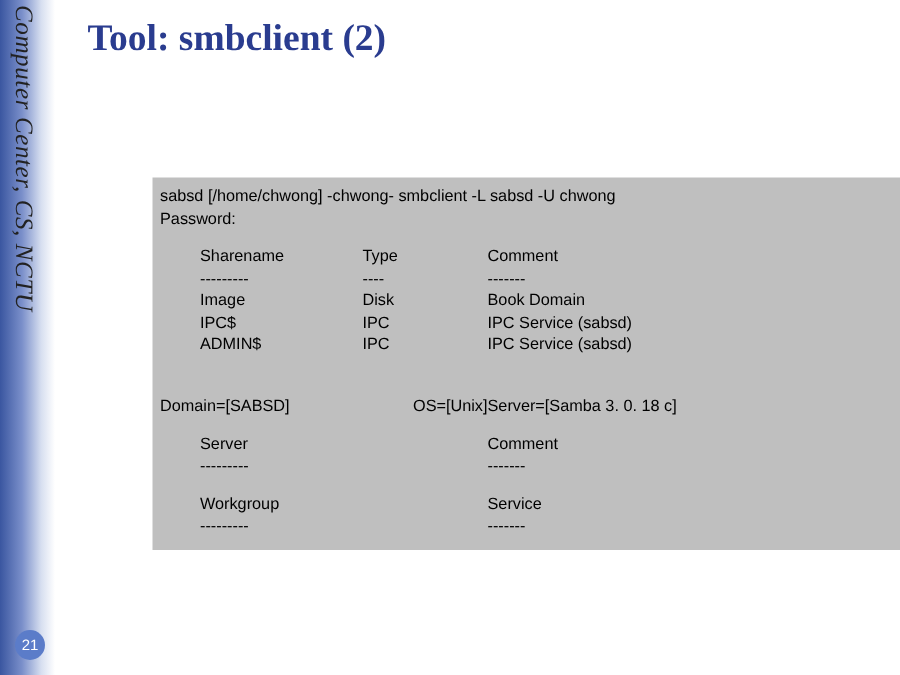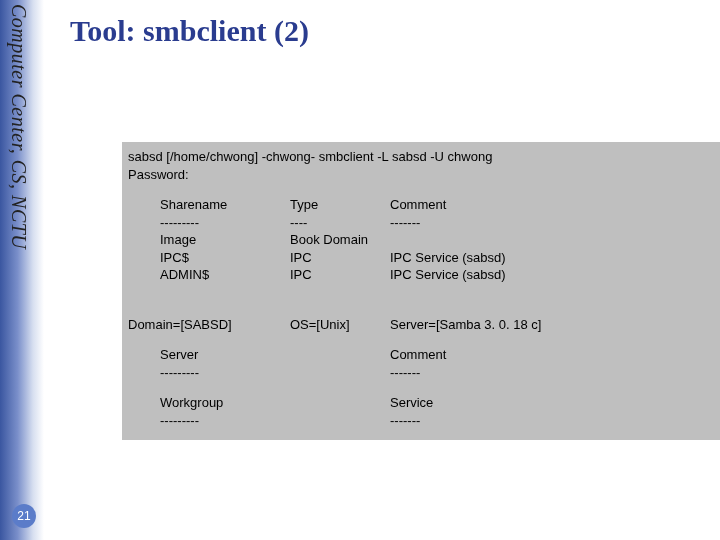--- a/index.html
+++ b/index.html
@@ -63,21 +63,21 @@
     display: flex;
     margin-top: 13px;
     padding-left: 32px;
   }
   .cols.no-top-gap { margin-top: 0; }
   .col1 { width: 130px; }
   .col2 { width: 100px; }
   .col3 { flex: 1; }
   .flush { padding-left: 0; display: flex; margin-top: 32px; }
   .flush .col-a { width: 162px; }
-  .flush .col-b { width: 100px; }
+  .flush .col-b { width: 100px; text-align: right; }
   .flush .col-c { flex: 1; }
 </style>
 </head>
 <body>
 <div class="slide">
   <div class="left-stripe"></div>
   <div class="vertical-label">Computer Center, CS, NCTU</div>
   <div class="page-badge">21</div>
 
   <h1 class="title">Tool: smbclient (2)</h1>
@@ -91,20 +91,21 @@
       <div class="col2">Type</div>
       <div class="col3">Comment</div>
     </div>
     <div class="cols no-top-gap">
       <div class="col1">---------</div>
       <div class="col2">----</div>
       <div class="col3">-------</div>
     </div>
     <div class="cols no-top-gap">
       <div class="col1">Image</div>
+      <div class="col2">Disk</div>
       <div class="col3">Book Domain</div>
     </div>
     <div class="cols no-top-gap">
       <div class="col1">IPC$</div>
       <div class="col2">IPC</div>
       <div class="col3">IPC Service (sabsd)</div>
     </div>
     <div class="cols no-top-gap">
       <div class="col1">ADMIN$</div>
       <div class="col2">IPC</div>

